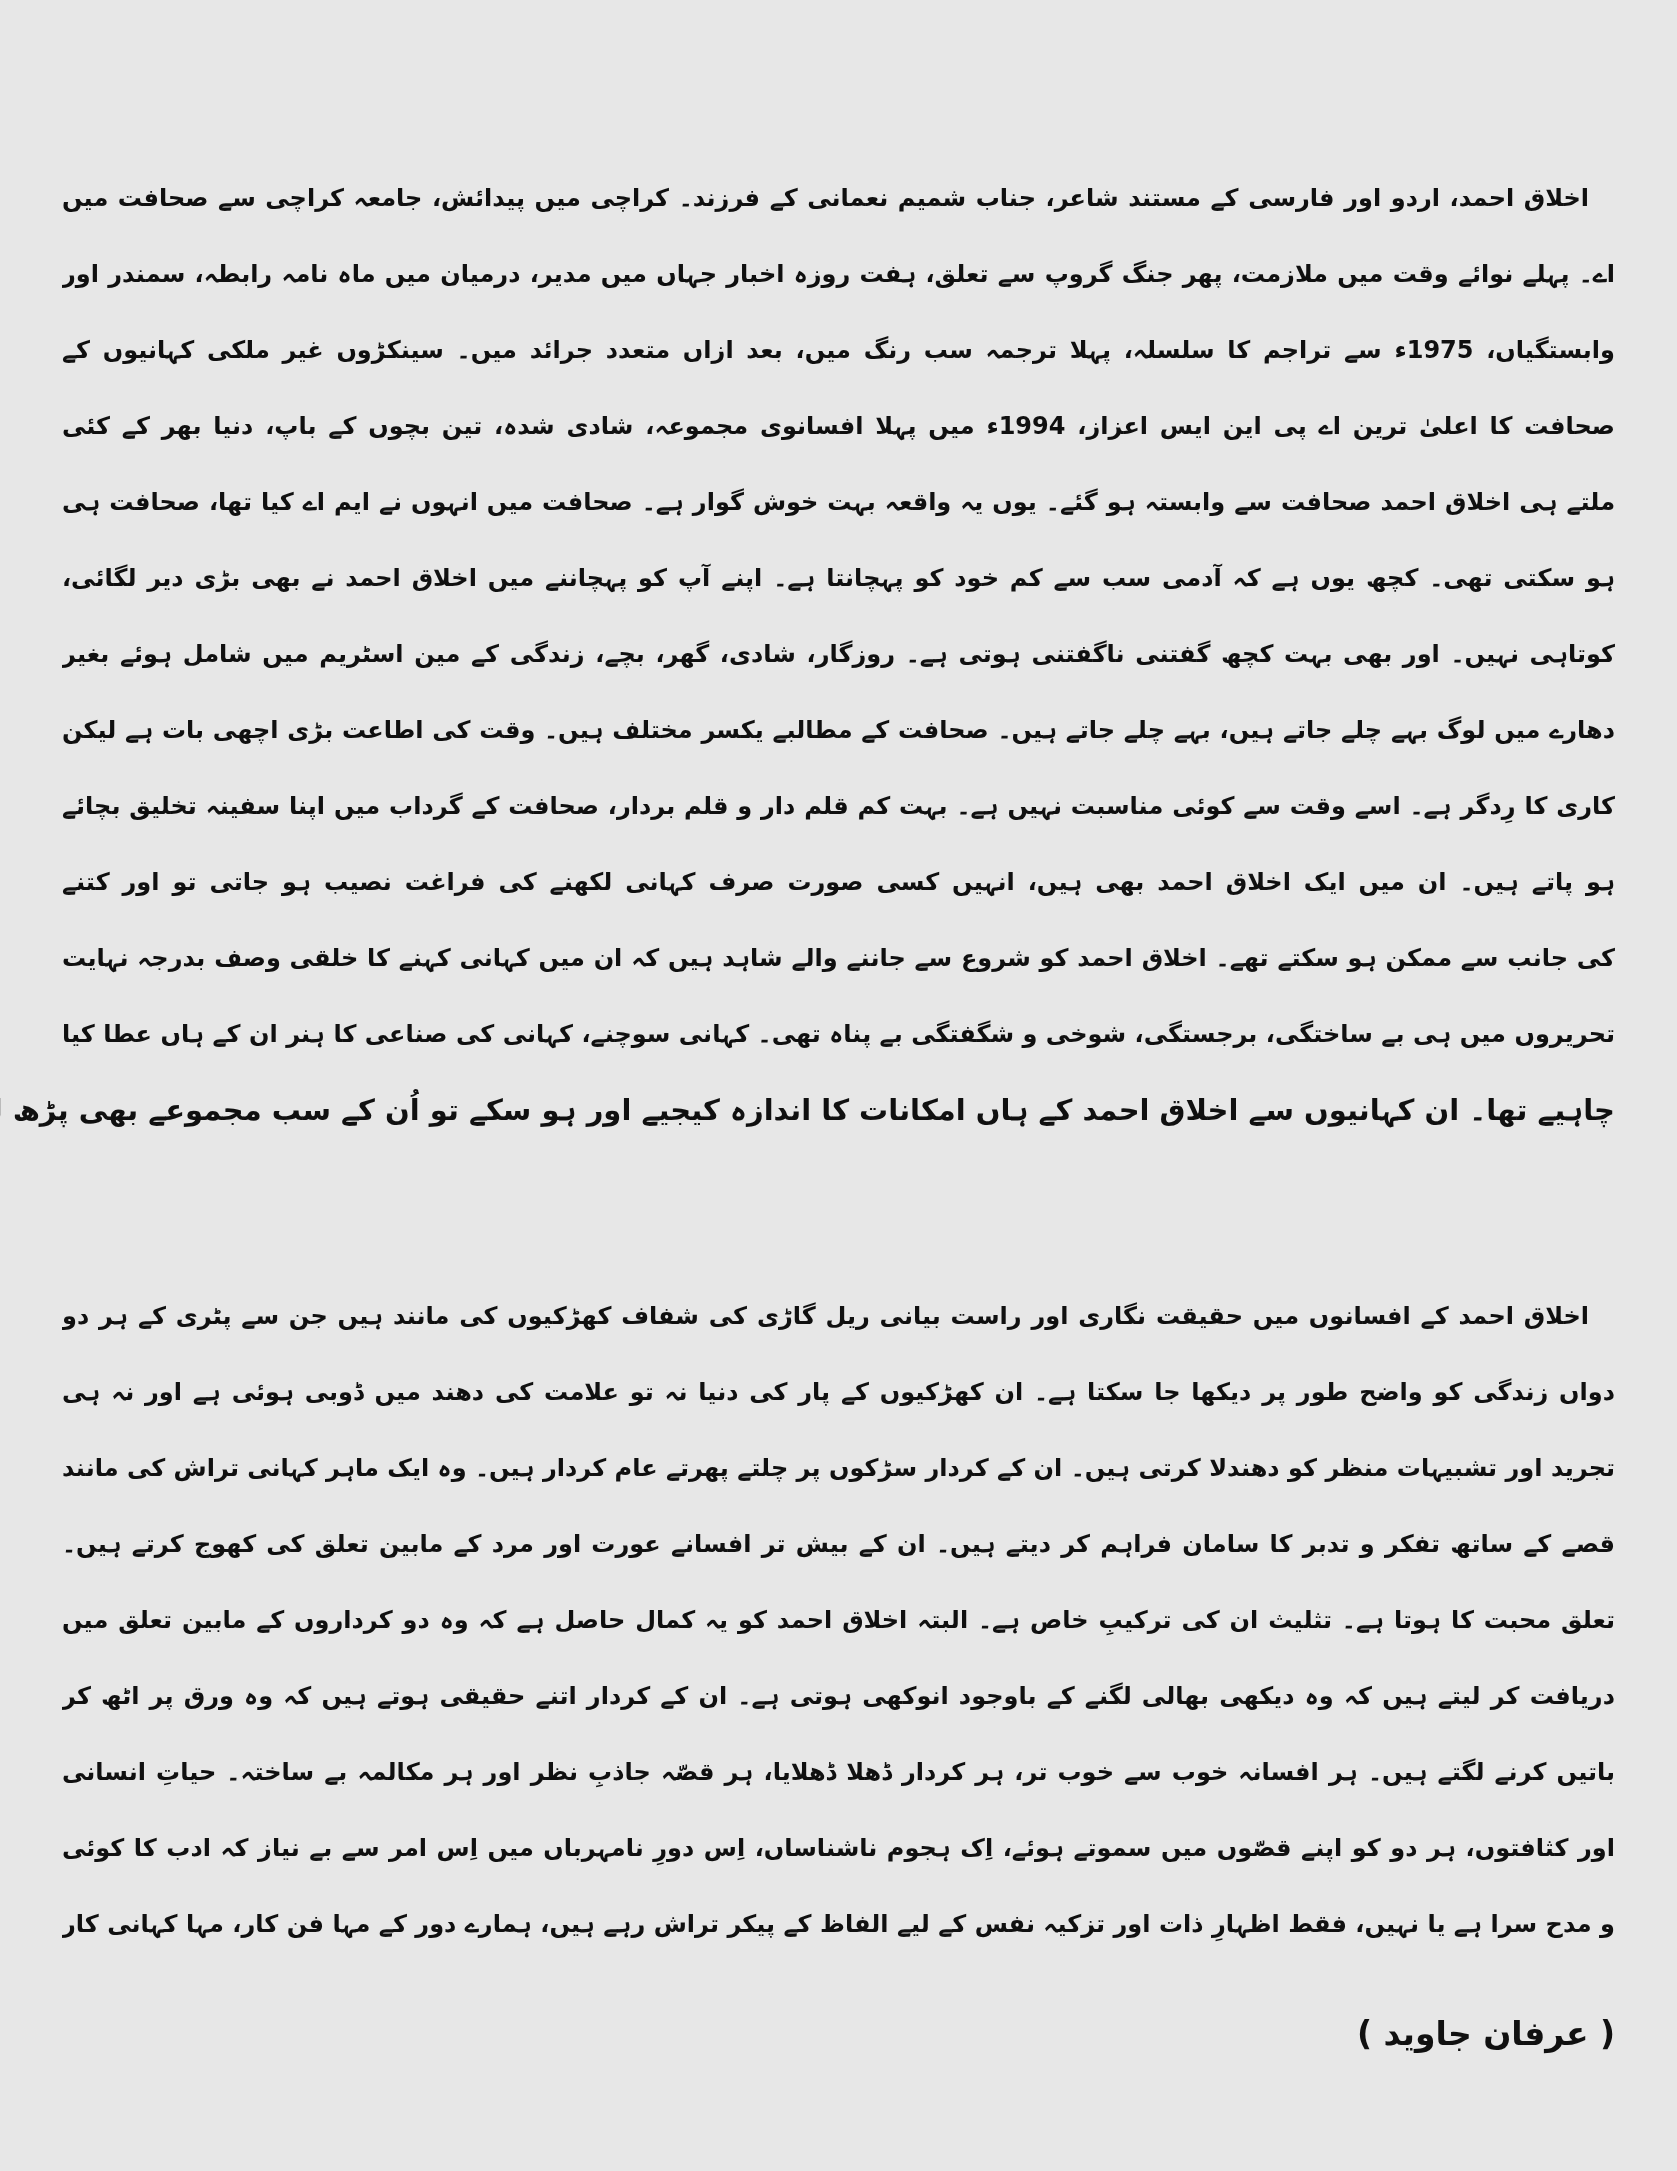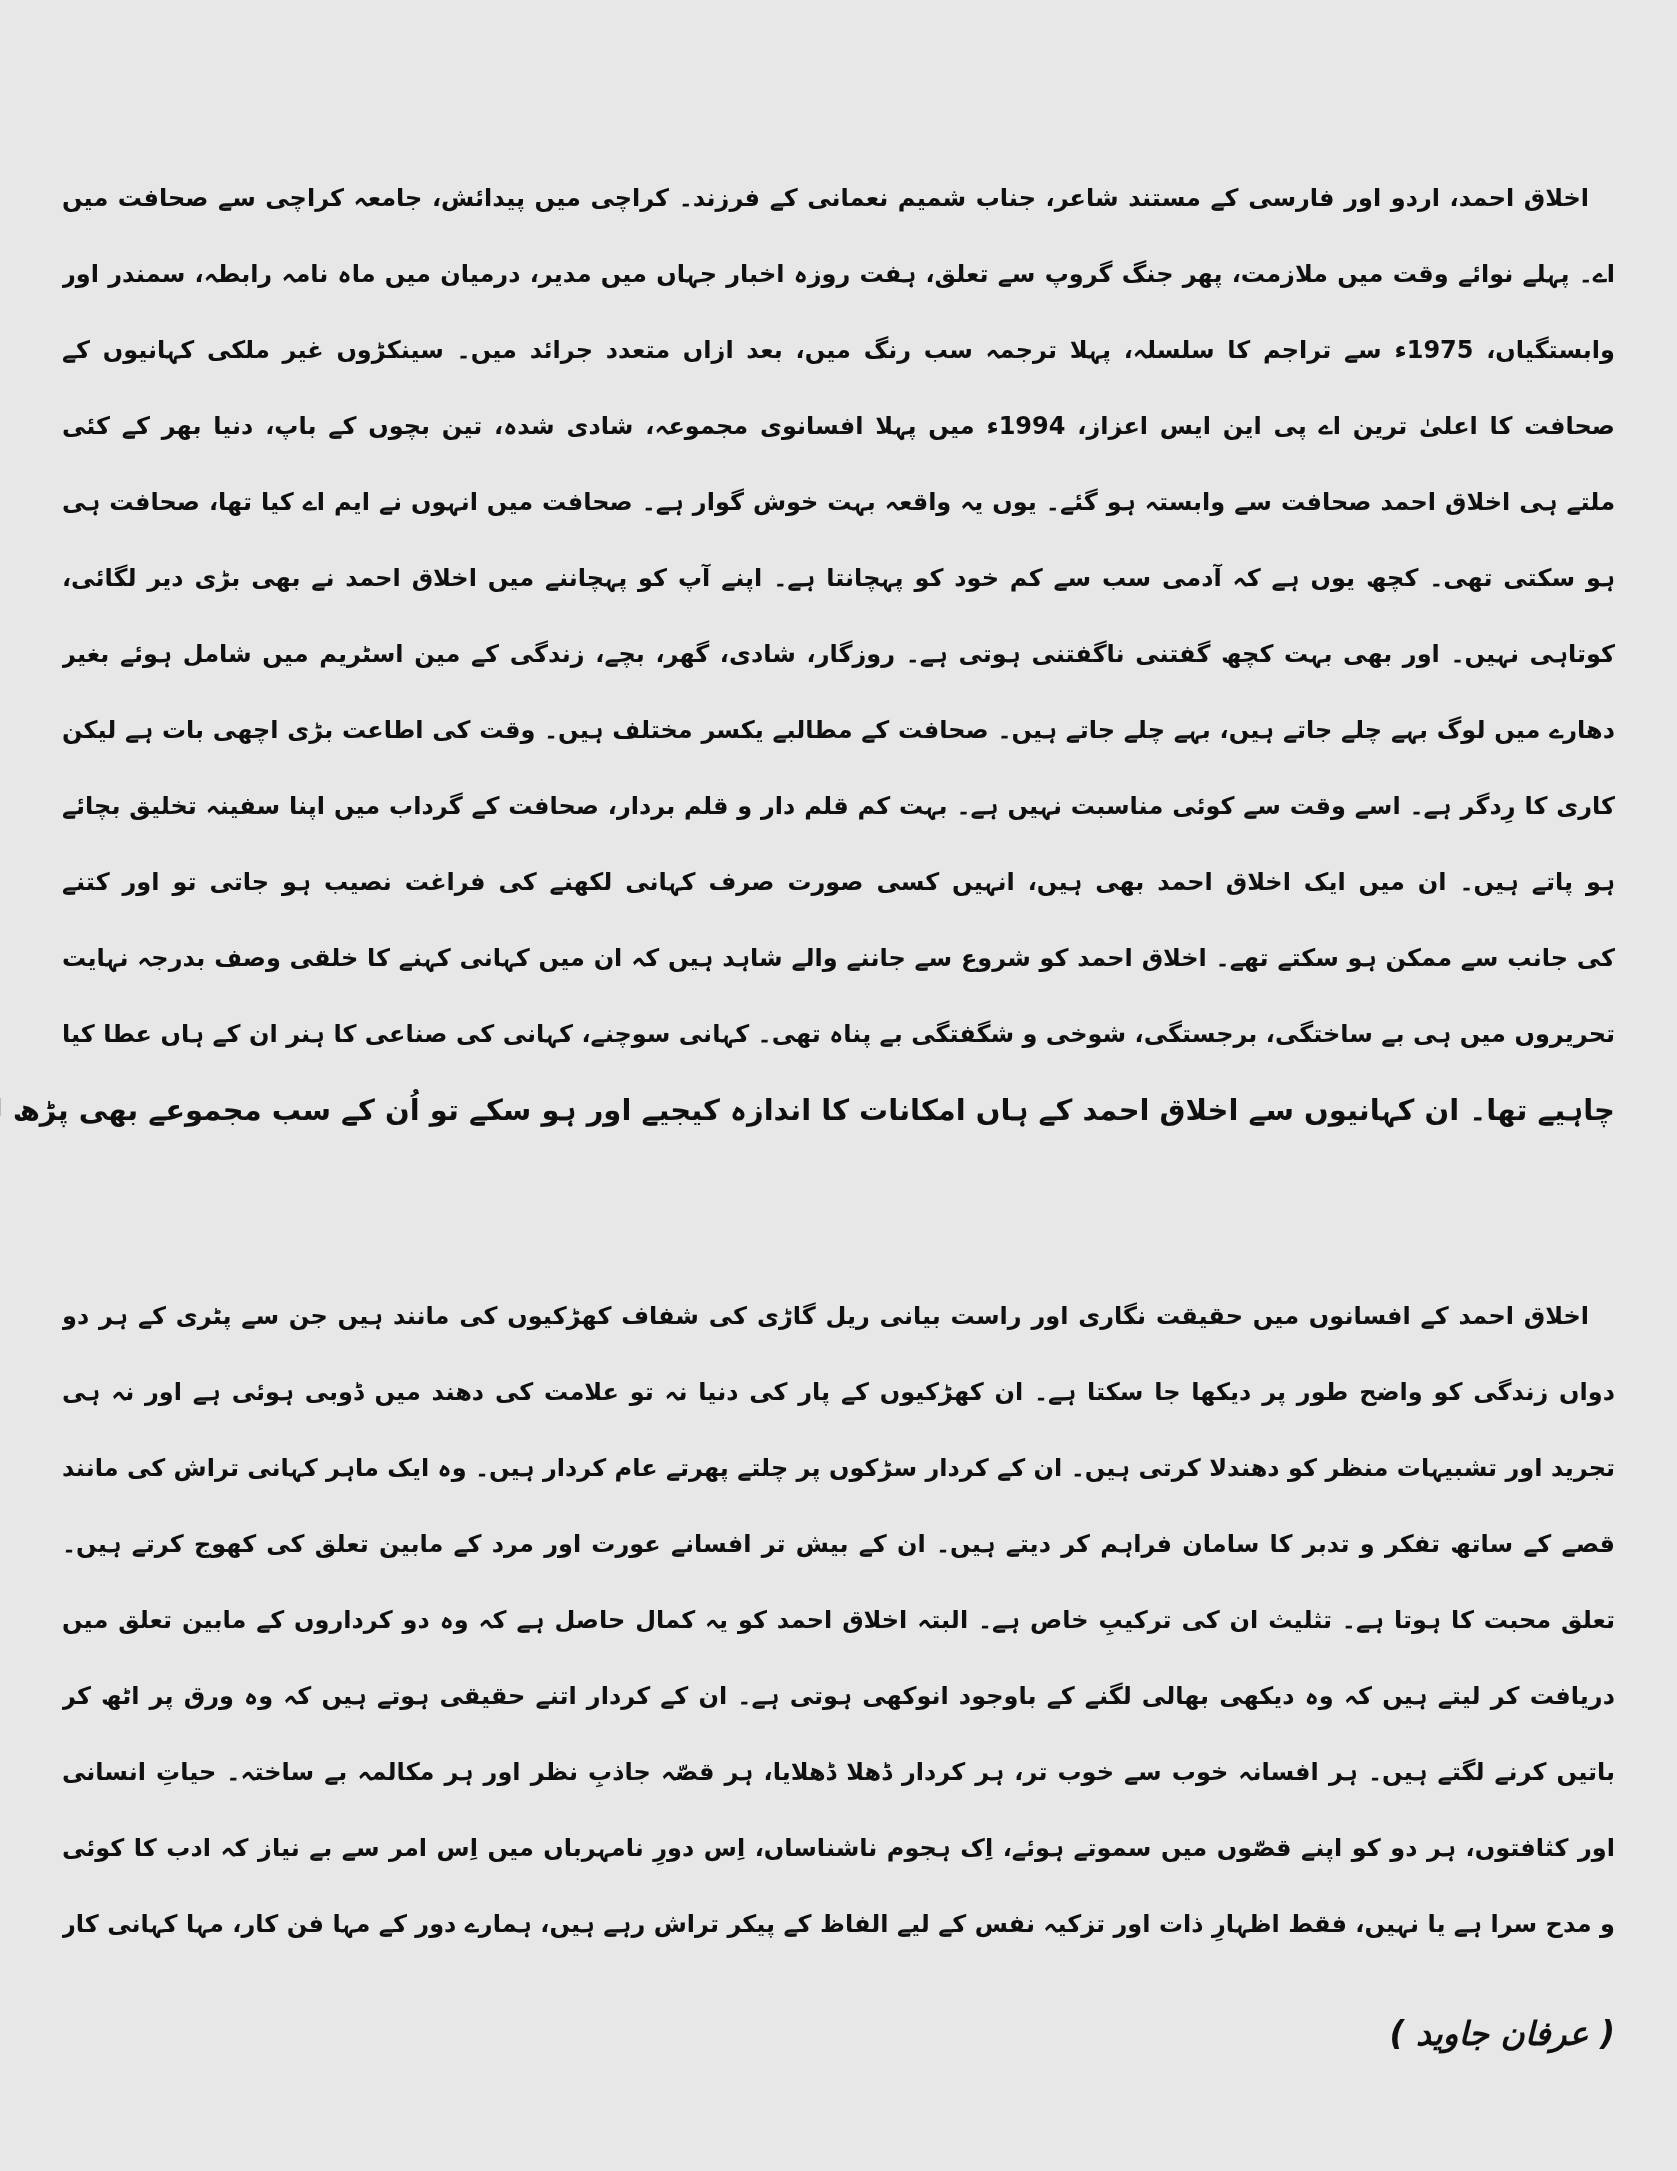--- a/index.html
+++ b/index.html
@@ -52,21 +52,20 @@
     font-size: 33px;
     font-weight: bold;
     white-space: nowrap;
     padding-left: 6px;
   }
   .para-gap {
     height: 130px;
   }
   .sig-lower {
     margin-top: 34px;
-    font-style: italic;
   }
 </style>
 </head>
 <body>
 
 <div class="page">
   <div class="content">
 
     <div class="para">
       <div class="line first">اخلاق احمد، اردو اور فارسی کے مستند شاعر، جناب شمیم نعمانی کے فرزند۔ کراچی میں پیدائش، جامعہ کراچی سے صحافت میں فرسٹ کلاس ایم</div>

